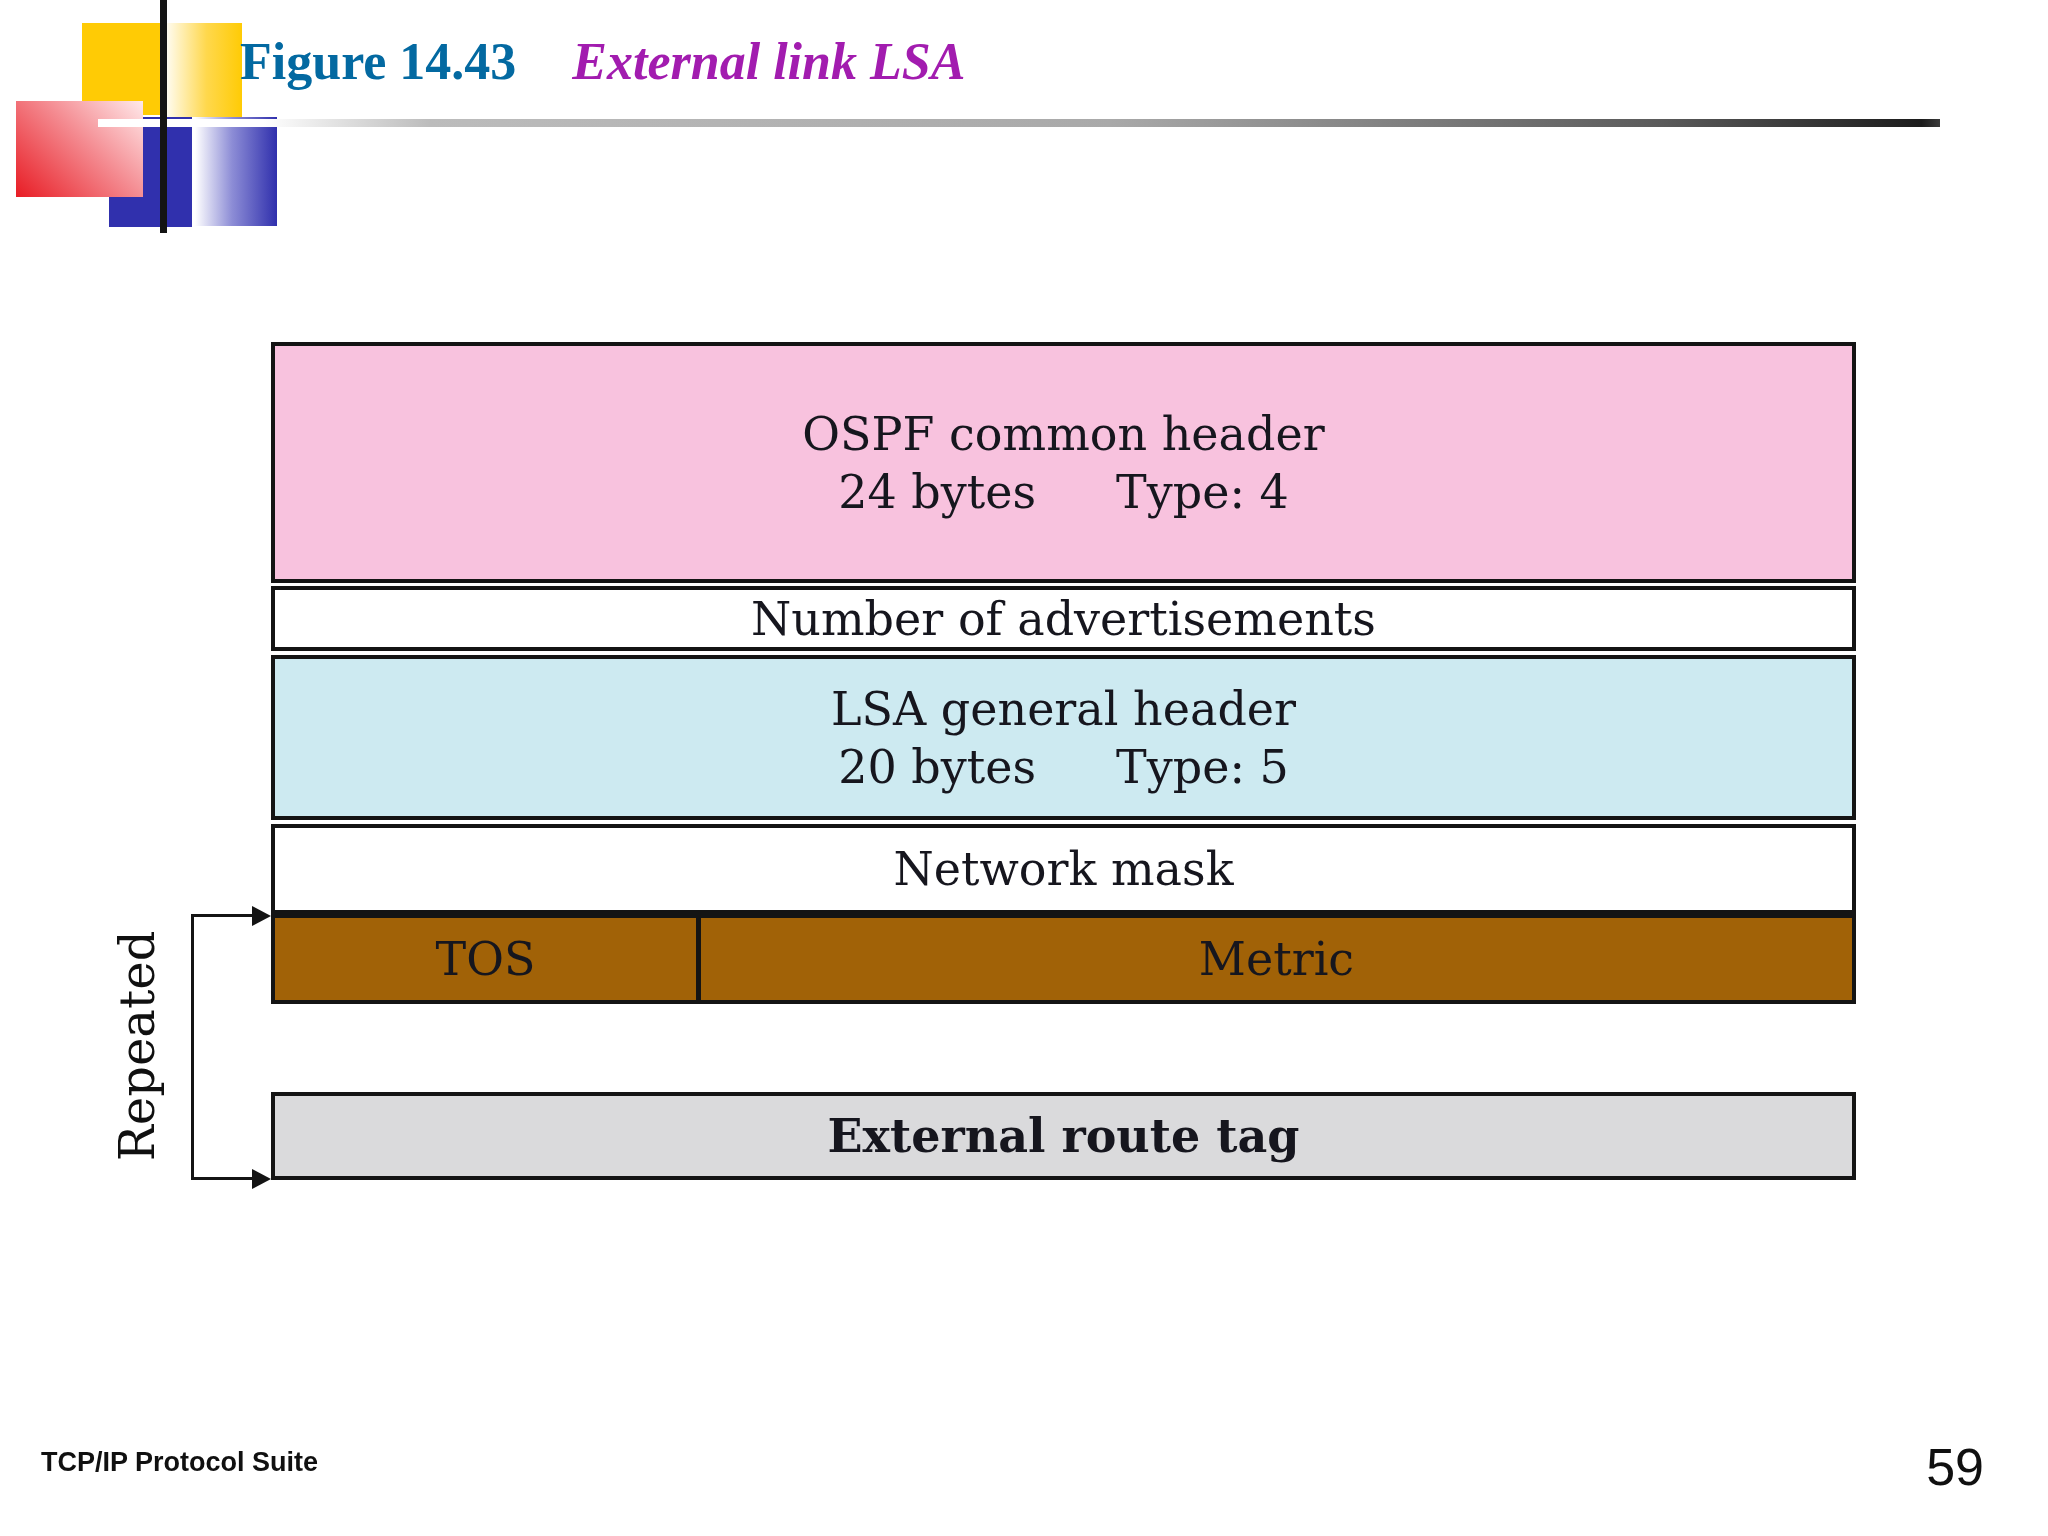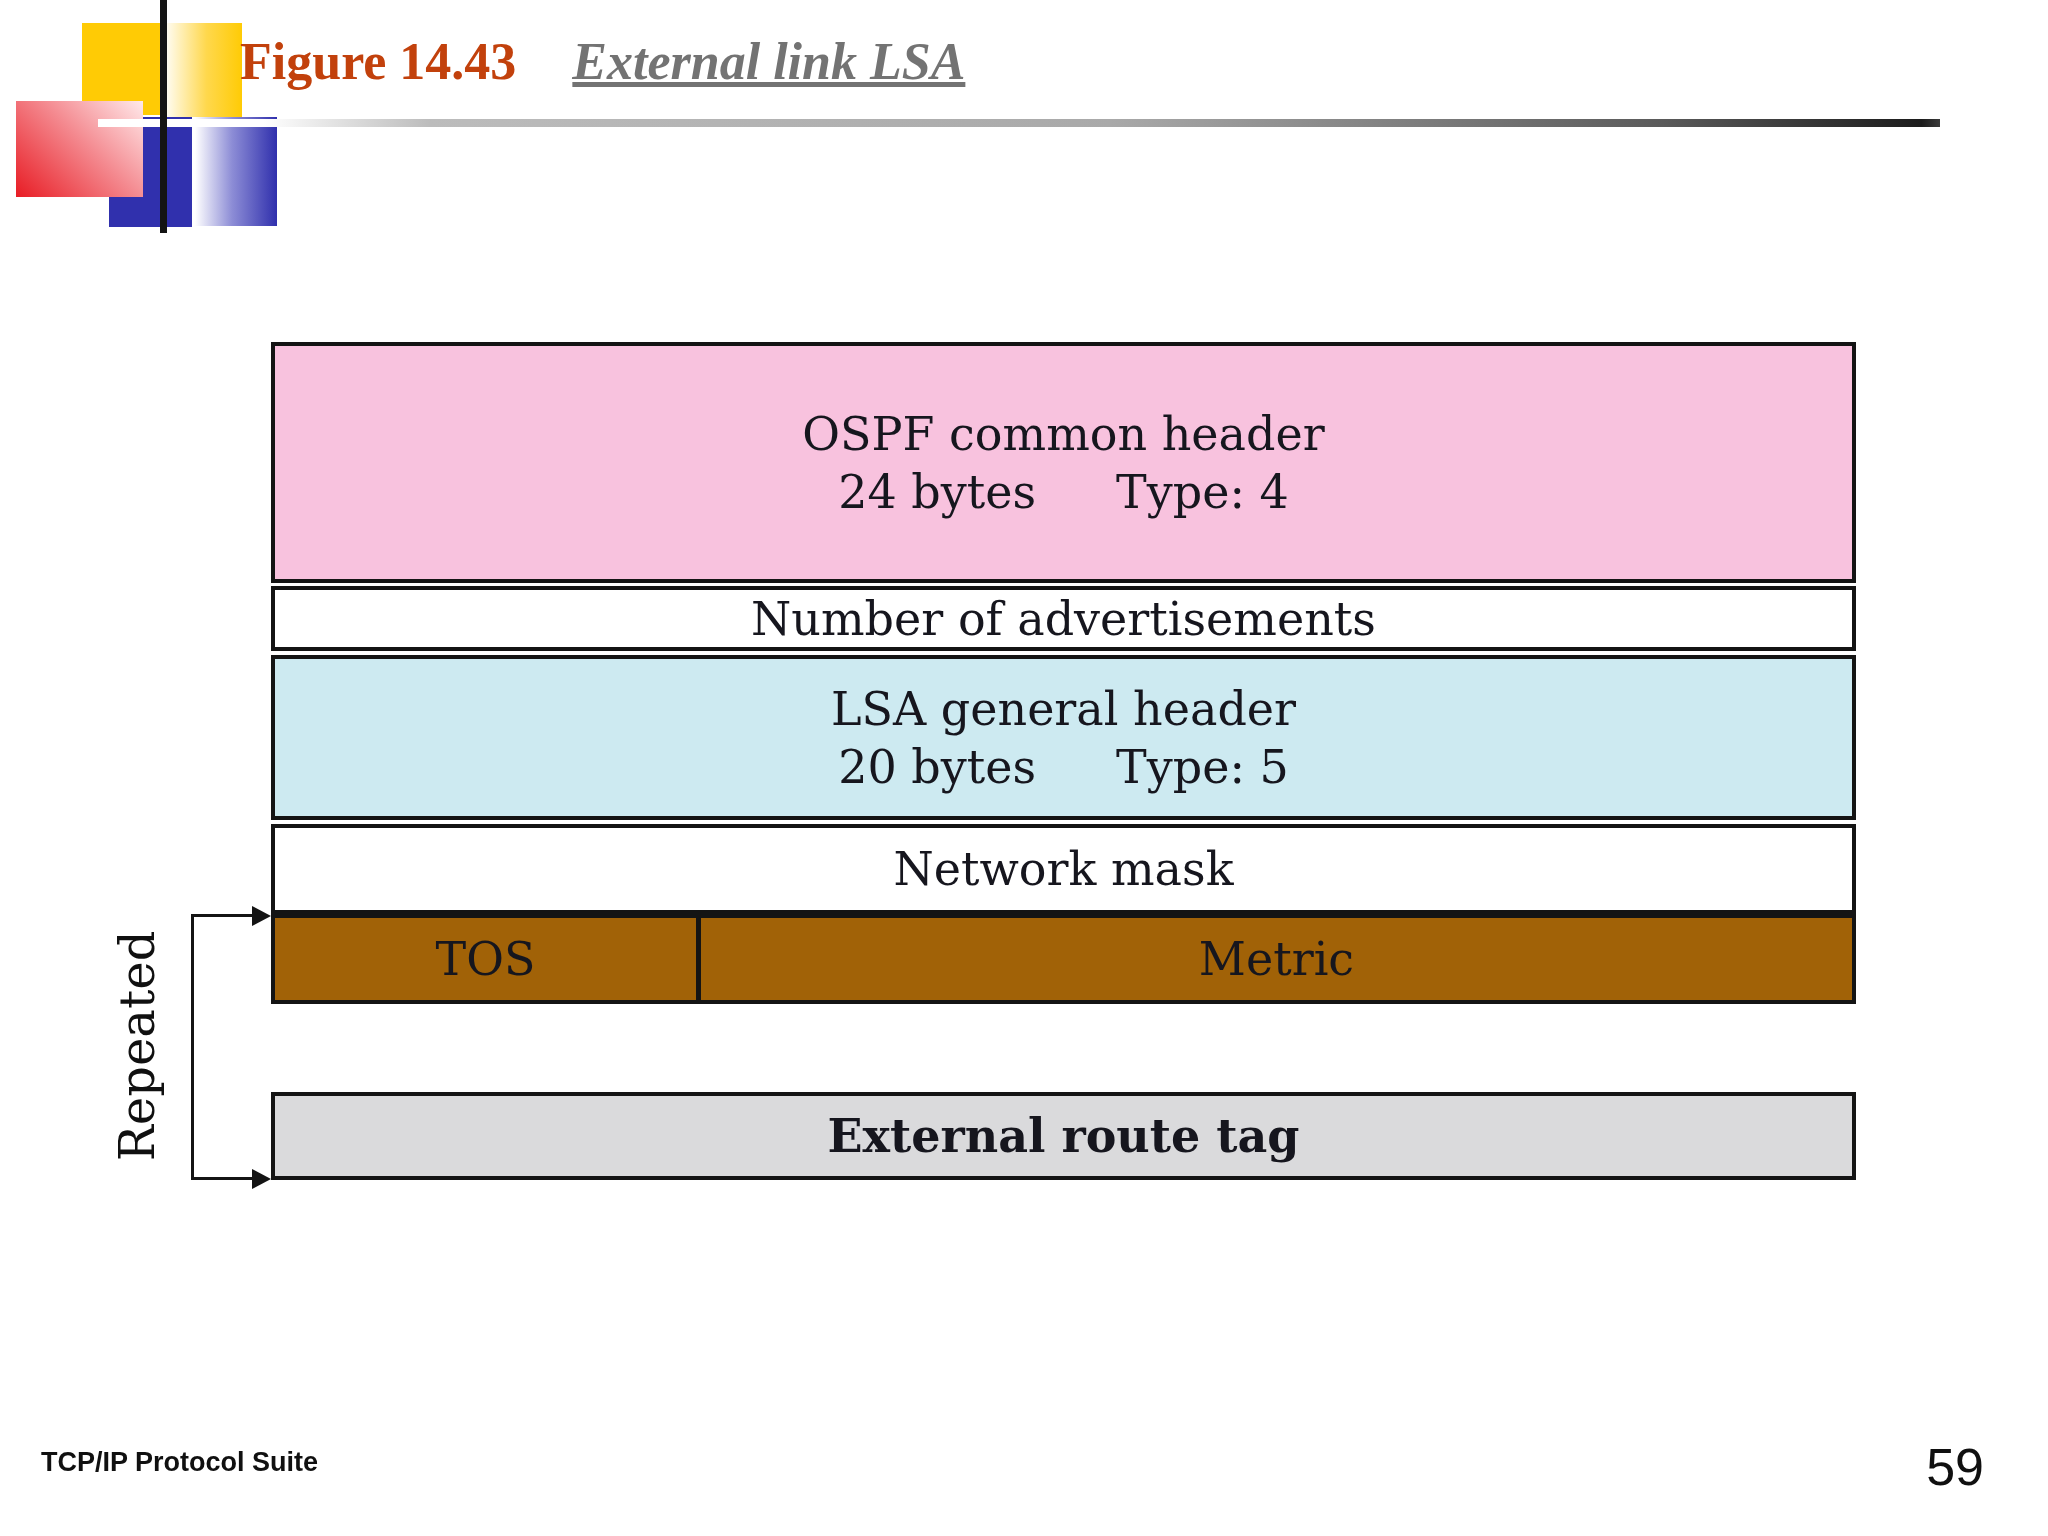--- a/index.html
+++ b/index.html
@@ -18,22 +18,22 @@
   .sq-red-grad     { left:16px;  top:101px; width:127px; height:96px;  background:linear-gradient(45deg,#e81c24 0%,#f48a90 55%,#ffe9ea 100%); z-index:3; }
   .title-rule {
     position:absolute; left:98px; top:119px; width:1842px; height:8px; z-index:4;
     background:linear-gradient(90deg,#ffffff 0%,#ffffff 9%,#bcbcbc 18%,#a9a9a9 55%,#5a5a5a 85%,#1c1c1c 99%,#3a3a3a 100%);
   }
   .deco-vline { position:absolute; left:160px; top:0; width:7px; height:233px; background:#141414; z-index:5; }
 
   
   .fig-title { position:absolute; left:240px; top:30px; z-index:6; white-space:nowrap;
                font-family:"Liberation Serif", serif; font-size:52px; line-height:64px; }
-  .fig-label   { color:#c2410c; font-weight:bold; }
-  .fig-caption { color:#737373; font-weight:bold; font-style:italic; margin-left:56px;text-decoration:underline; }
+  .fig-label   { color:#0369a1; font-weight:bold; }
+  .fig-caption { color:#a21caf; font-weight:bold; font-style:italic; margin-left:56px; }
 
   
   .row {
     position:absolute; left:271px; width:1585px; box-sizing:border-box;
     border:4px solid #141414; color:#16161e;
     display:flex; flex-direction:column; align-items:center; justify-content:center;
     font-size:46px; line-height:58px; text-align:center;
   }
   .row-pink   { background:#f8c2de; }
   .row-white  { background:#ffffff; }

